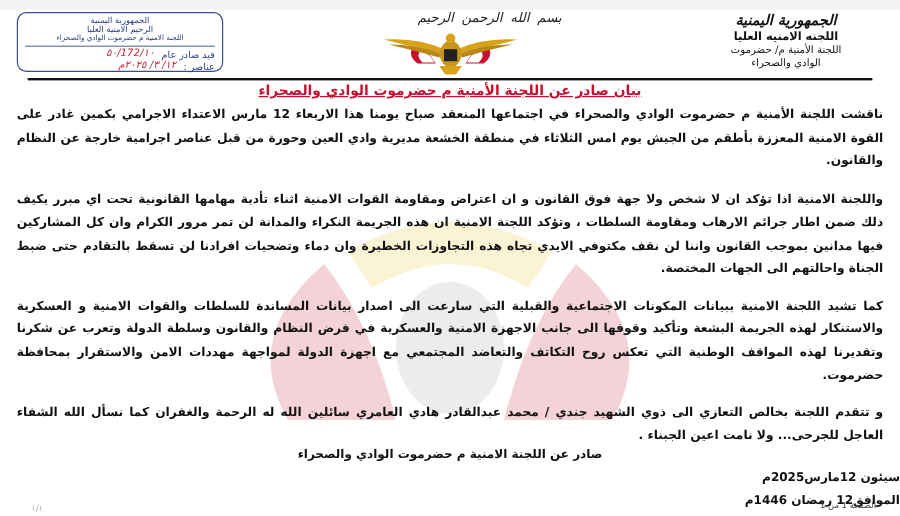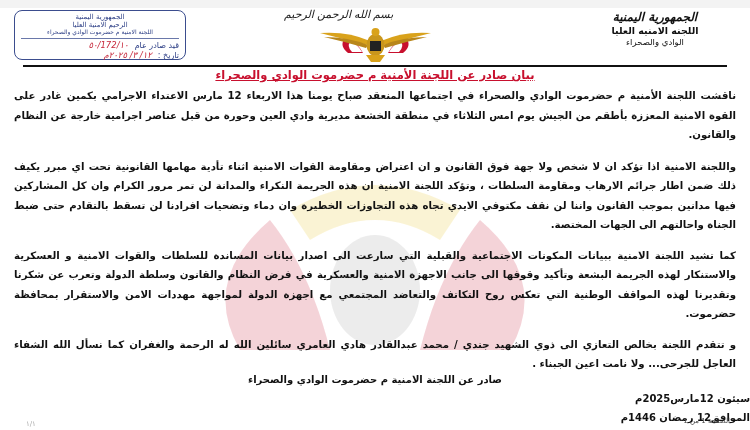--- a/index.html
+++ b/index.html
@@ -25,22 +25,22 @@
       position: absolute; left: 14px; top: 10px; width: 172px; height: 50px;
       border: 1.5px solid #3b4d8e; border-radius: 8px; direction: rtl;
       padding: 2px 6px; color: #2c3e85; font-size: 7px; text-align: center; line-height: 1.15;
     }
     .stamp .s-sep { border-top: 1px solid #6a78aa; margin: 2px 0; }
     .stamp .s-row { display: flex; justify-content: flex-start; gap: 6px; font-size: 8px; text-align: right; }
     .stamp .s-val { color: #c6283b; font-style: italic; font-size: 8.5px; }
 
     
     .basmala {
-      position: absolute; left: 284px; top: 8px; width: 150px; text-align: left;
-      font-family: Liberation Sans, sans-serif; font-size: 11px; font-style: italic; color: #222; direction: rtl;
+      position: absolute; left: 318px; top: 8px; width: 150px; text-align: right;
+      font-family: Liberation Mono, monospace; font-size: 11px; font-style: italic; color: #222; direction: rtl;
     }
     .emblem { position: absolute; left: 318px; top: 25px; width: 115px; height: 38px; }
 
     .rule { position: absolute; left: 23px; right: 23px; top: 65px; height: 2px; background: #111; }
 
     .title {
       position: absolute; left: 0; right: 0; top: 68px; text-align: center; direction: rtl;
       font-size: 11.5px; font-weight: bold; color: #c8102e; text-decoration: underline;
     }
 
@@ -64,34 +64,35 @@
   </style>
 </head>
 <body>
 
 <div class="page">
   <div class="topband"></div>
 
   <div class="hdr-right">
     <div class="l1">الجمهورية اليمنية</div>
     <div class="l2">اللجنه الامنيه العليا</div>
+    <div class="l3">اللجنة الأمنية م/ حضرموت</div>
     <div class="l4">الوادي والصحراء</div>
   </div>
 
   <div class="stamp">
     <div>الجمهورية اليمنية</div>
     <div>الرحيم الامنية العليا</div>
     <div style="font-size:6px">اللجنة الامنية م حضرموت الوادي والصحراء</div>
     <div class="s-sep"></div>
     <div class="s-row">
       <span>قيد صادر عام</span>
       <span class="s-val">١٠/172/٥٠</span>
     </div>
     <div class="s-row">
-      <span>تاريخ :</span>
+      <span>عناصر :</span>
       <span class="s-val">١٢/ ٣/ ٢٠٢٥م</span>
     </div>
   </div>
 
   <div class="basmala">بسم الله الرحمن الرحيم</div>
   <svg class="emblem" viewBox="0 0 115 38">
     <path d="M30 28 Q20 20 28 12 Q40 18 45 28 Z" fill="#c8102e"></path>
     <path d="M85 28 Q95 20 87 12 Q75 18 70 28 Z" fill="#c8102e"></path>
     <path d="M34 27 Q28 21 33 16 Q41 21 44 27 Z" fill="#fff"></path>
     <path d="M81 27 Q87 21 82 16 Q74 21 71 27 Z" fill="#fff"></path>

